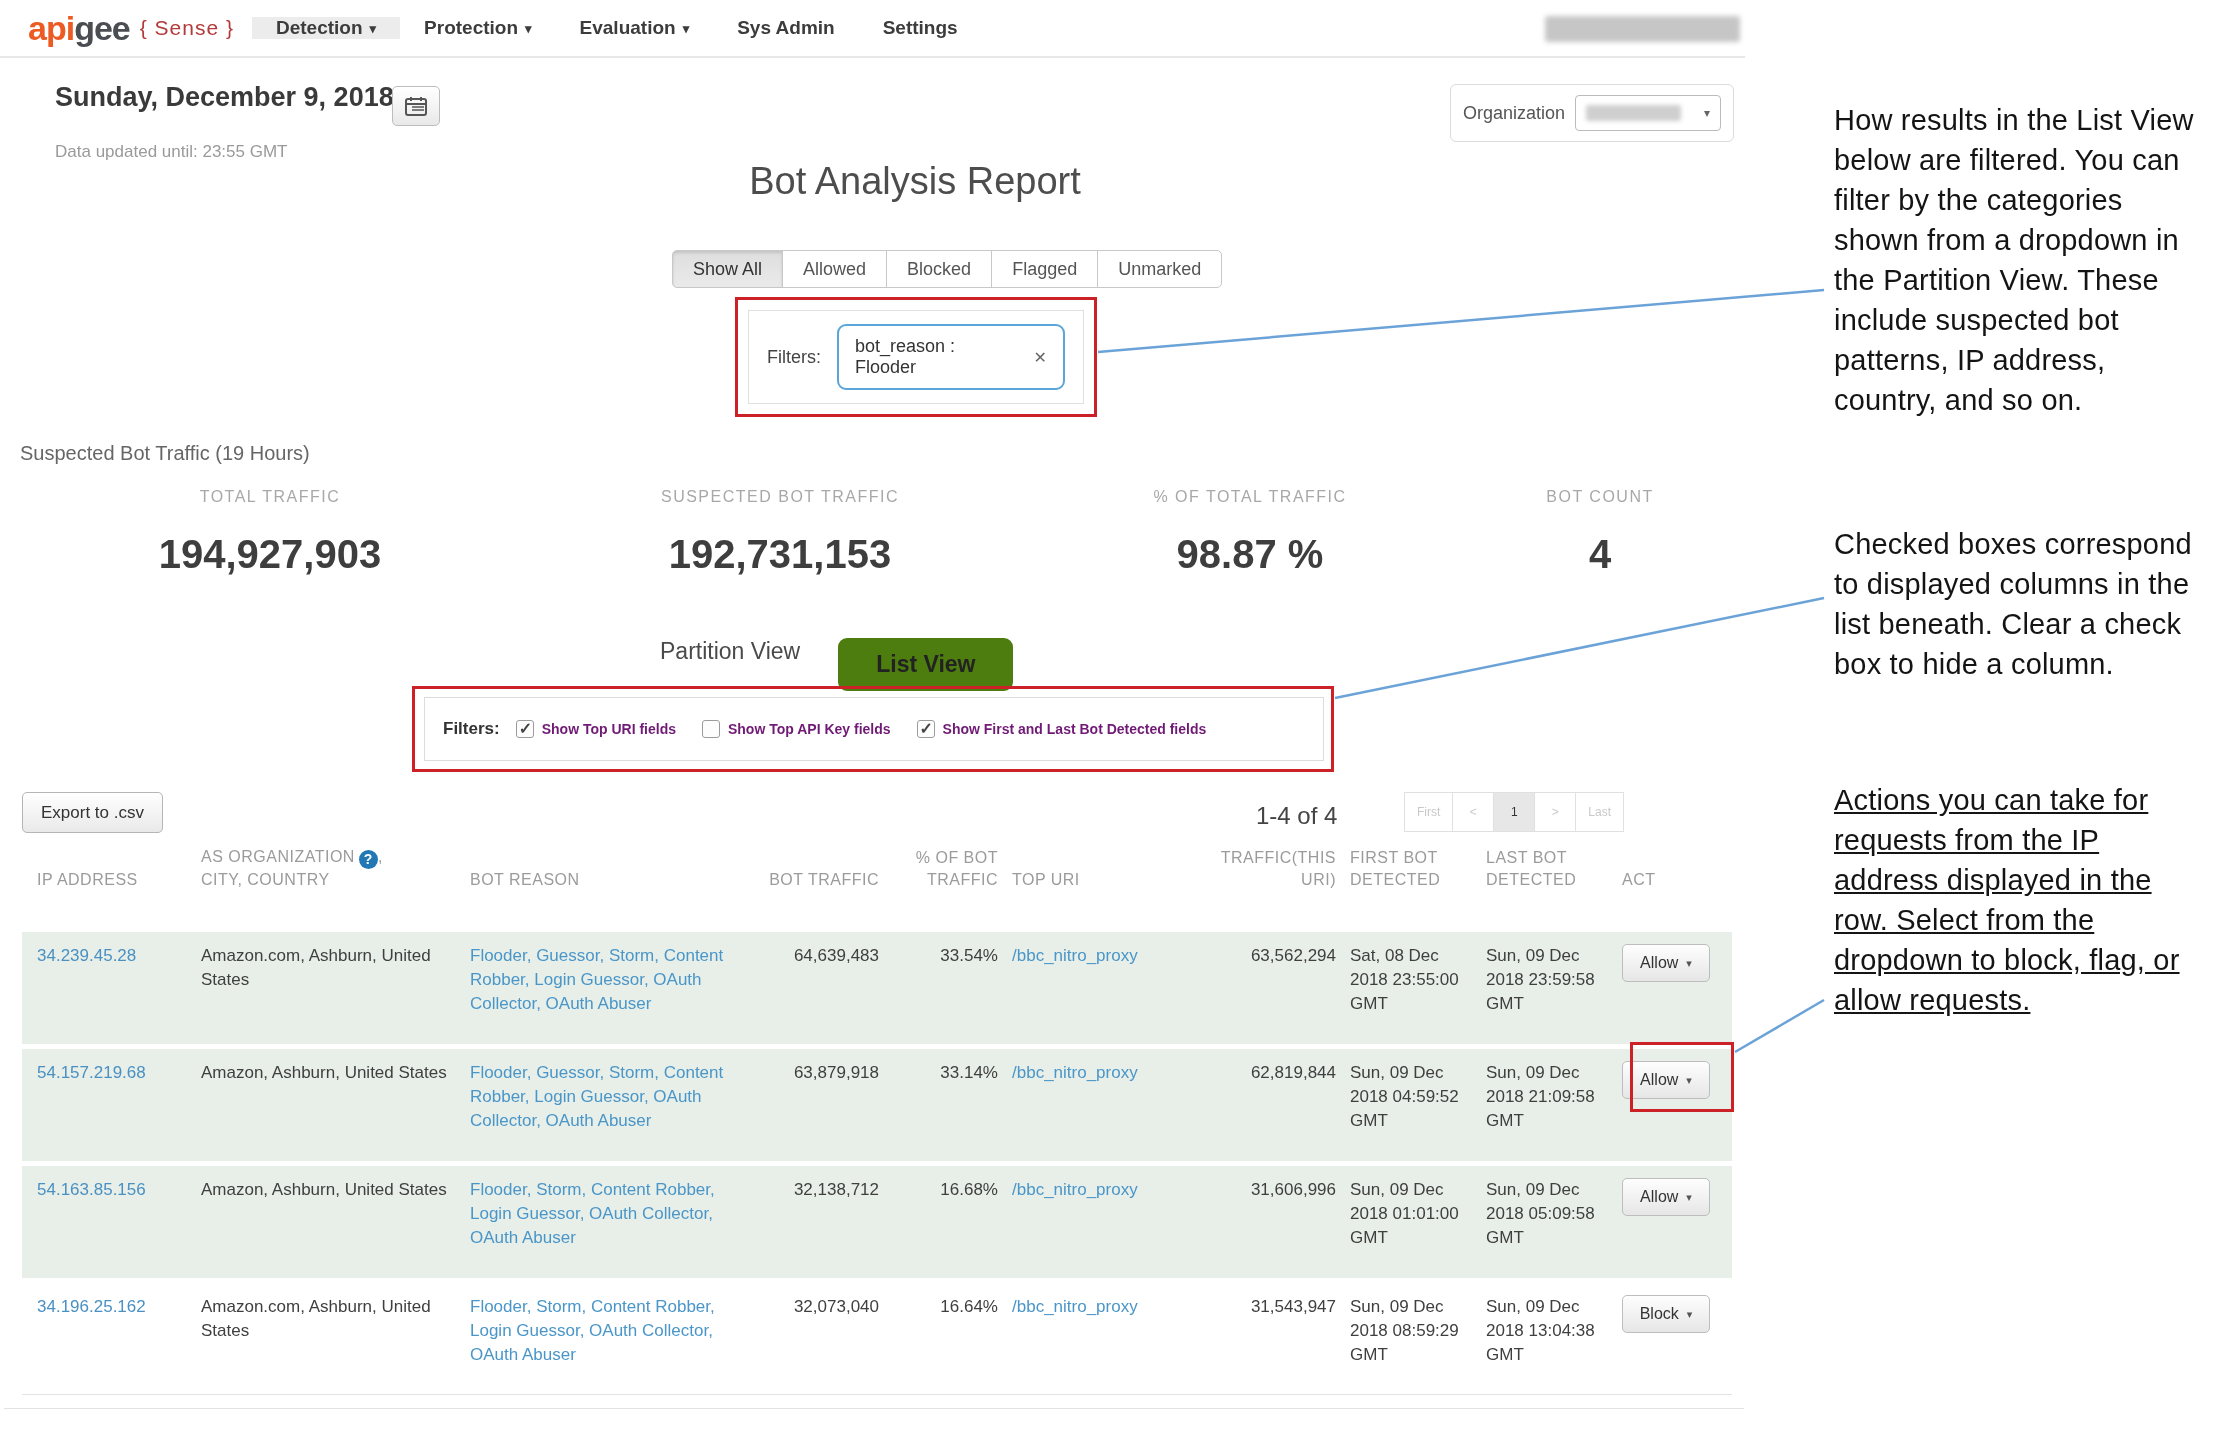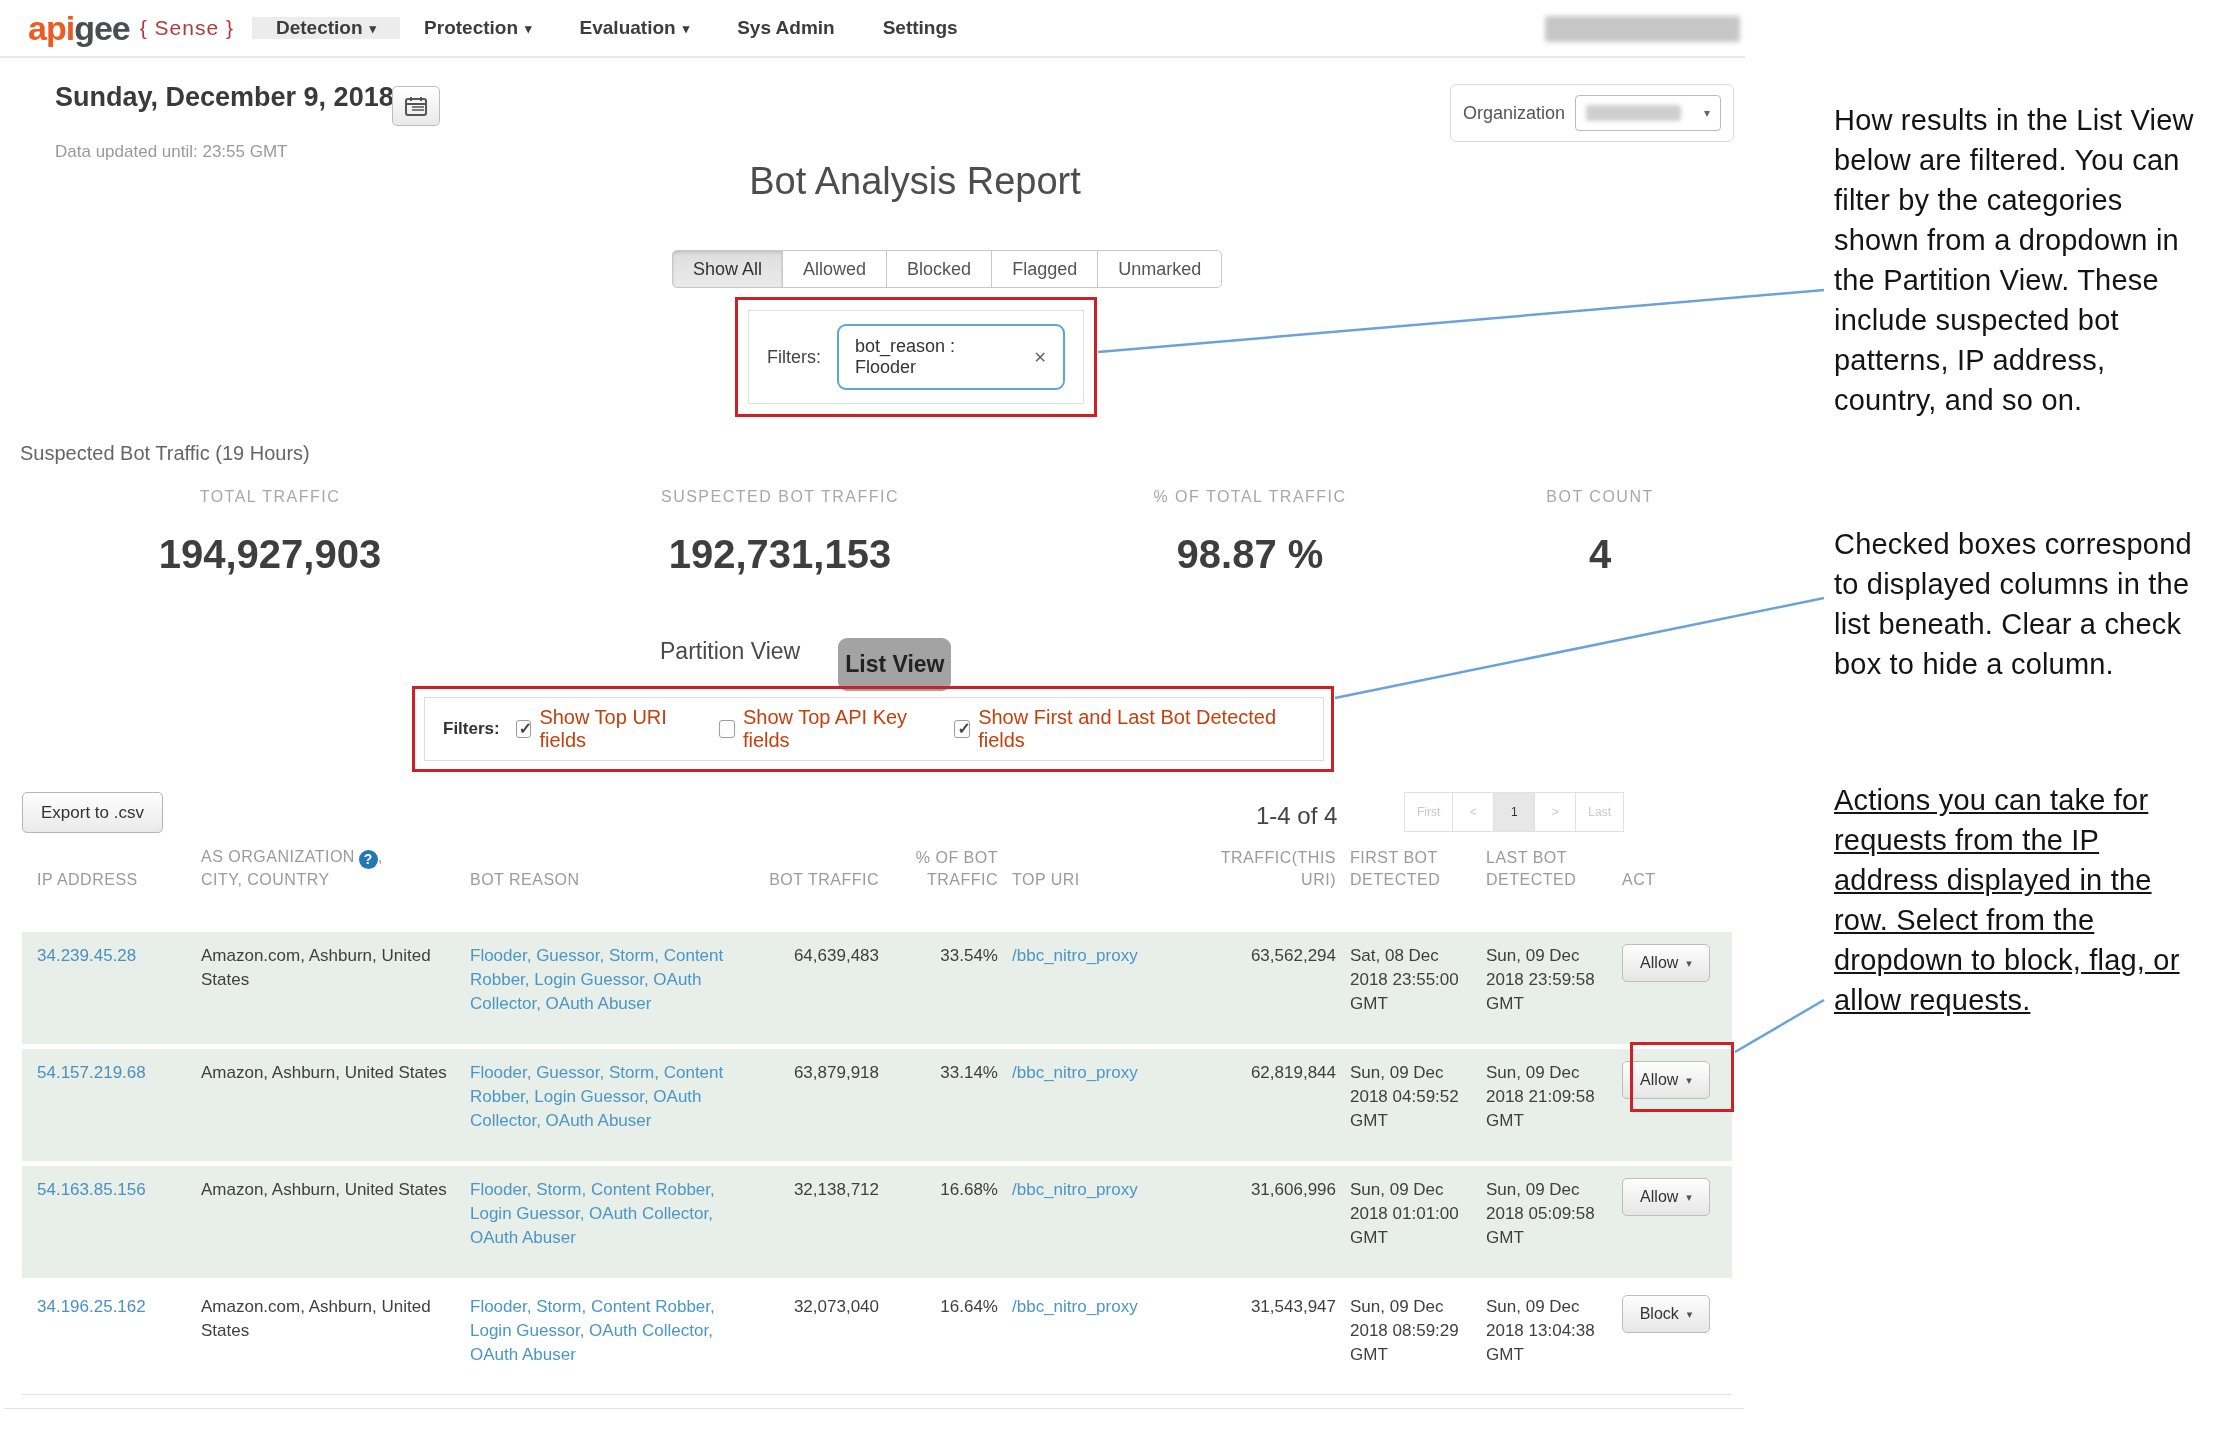--- a/index.html
+++ b/index.html
@@ -60,33 +60,33 @@
   .stat .s-label { font-size:16px; color:#a8a8a8; letter-spacing:1.5px; }
   .stat .s-value { font-size:40px; font-weight:bold; color:#3e3e3e; margin-top:26px; }
   .stat1 { left:120px; top:488px; width:300px; }
   .stat2 { left:600px; top:488px; width:360px; }
   .stat3 { left:1080px; top:488px; width:340px; }
   .stat4 { left:1480px; top:488px; width:240px; }
 
   
   .view-switch { position:absolute; left:660px; top:638px; display:flex; }
   .view-partition { font-size:23px; color:#4a4a4a; cursor:pointer; margin-right:38px; }
-  .view-list { font-size:23px; font-weight:bold; color:#222; background:#a3a3a3; border-radius:9px;
-    padding:13px 7px; cursor:pointer; }
+  .view-list { font-size:23px; font-weight:bold; color:#222; background:#4d7c0f; border-radius:9px;
+    padding:13px 38px; cursor:pointer; }
 
   
   .colfilter-panel { position:absolute; left:424px; top:697px; width:900px; height:64px; background:#fff;
     border:1px solid #dcdcdc; display:flex; align-items:center; padding:0 18px; }
   .colfilter-label { font-size:17px; font-weight:bold; color:#333; margin-right:16px; }
   .cf-opt { display:flex; align-items:center; margin-right:26px; cursor:pointer; }
   .checkbox { width:18px; height:18px; border:1px solid #9c9c9c; border-radius:3px; background:#fdfdfd;
     margin-right:8px; position:relative; }
   .checkbox.checked::after { content:"✓"; position:absolute; left:2px; top:-2px; font-size:16px;
     font-weight:bold; color:#444; }
-  .cf-text { font-size:20px; font-weight:normal; color:#c2410c; }
+  .cf-text { font-size:14px; font-weight:bold; color:#701a75; }
 
   
   .export-btn { position:absolute; left:22px; top:792px; height:41px; padding:0 18px; border:1px solid #b5b5b5;
     border-radius:5px; background:linear-gradient(#ffffff,#e9e9e9); font-size:17px; color:#333;
     display:flex; align-items:center; cursor:pointer; }
   .range-text { position:absolute; left:1256px; top:802px; font-size:24px; color:#444; }
   .pager { position:absolute; left:1405px; top:792px; display:flex; }
   .pg-btn { height:40px; min-width:42px; padding:0 12px; display:flex; align-items:center; justify-content:center;
     border:1px solid #e0e0e0; margin-left:-1px; background:#fff; font-size:12px; color:#c9c9c9; cursor:pointer; }
   .pg-btn.active { background:#e7e7e7; color:#333; }

